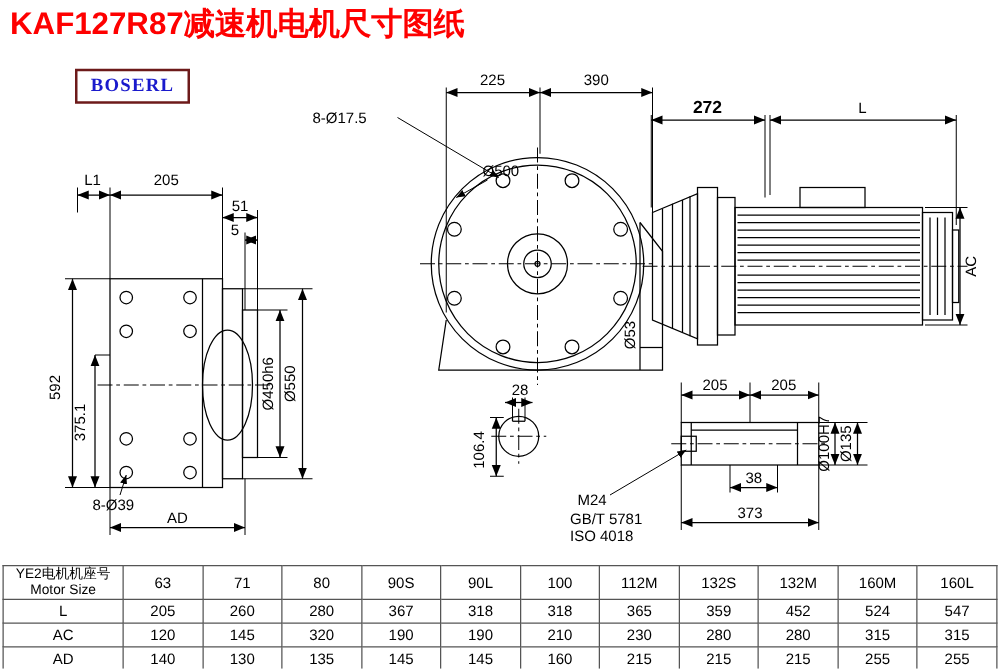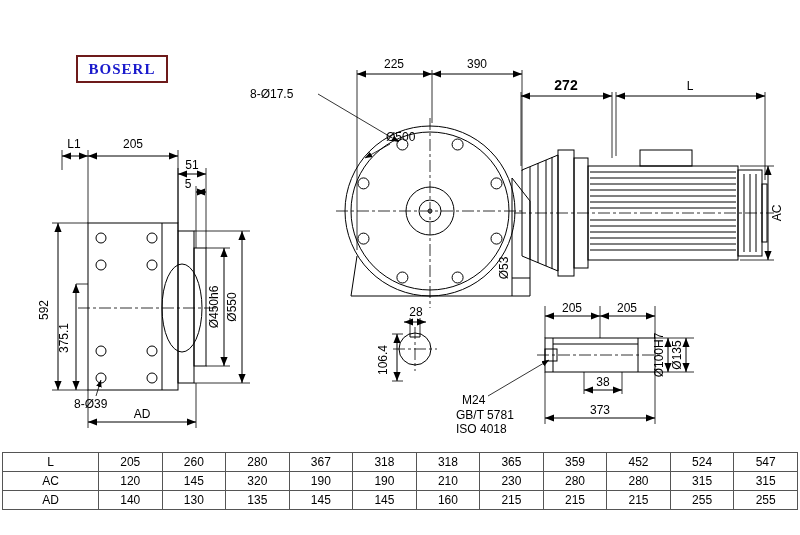--- a/index.html
+++ b/index.html
@@ -1,20 +1,20 @@
 <!DOCTYPE html>
 <html><head>
 <meta charset="utf-8">
 <style>
   html,body{margin:0;padding:0;background:#fff;}
   .page{position:relative;width:800px;height:535px;background:#fff;overflow:hidden;
         font-family:"Liberation Sans",sans-serif;}
   .title{position:absolute;left:8px;top:2px;margin:0;font-size:25px;font-weight:bold;
          color:#fe0000;letter-spacing:0;}
-  .brand{position:absolute;left:76px;top:55px;width:88px;height:24px;border:2px solid #6d1a1a;
+  .brand{position:absolute;left:60px;top:55px;width:88px;height:24px;border:2px solid #6d1a1a;
          display:flex;align-items:center;justify-content:center;background:#fff;}
   .brand span{color:#1a1acc;font-family:"Liberation Serif",serif;font-weight:bold;
               font-size:15px;letter-spacing:1px;}
   svg.draw{position:absolute;left:0;top:38px;}
   svg.draw line,svg.draw rect,svg.draw circle,svg.draw ellipse,svg.draw path,
   svg.draw polygon,svg.draw polyline{stroke:#000;stroke-width:1;fill:none;}
   svg.draw .cl{stroke-dasharray:12 3 3 3;stroke-width:.8;}
   svg.draw .thin{stroke-width:.8;}
   svg.draw text{fill:#000;stroke:none;font-family:"Liberation Sans",sans-serif;
                 font-size:12px;text-anchor:middle;}
@@ -26,20 +26,21 @@
   .spec td,.spec th{border:1px solid #555;text-align:center;vertical-align:middle;
         padding:0;height:18px;font-weight:normal;color:#000;}
   .spec th.first{font-size:11px;line-height:1.15;}
   .spec tr.hdr td,.spec tr.hdr th{height:26px;}
 </style>
 </head>
 <body>
 
 <div class="page">
 
+  <h1 class="title">KAF127R87减速机电机尺寸图纸</h1>
 
   <div class="brand">
     <span>BOSERL</span>
   </div>
 
   <svg class="draw" width="800" height="412" viewBox="0 0 800 412">
     <defs>
       <marker id="arr" viewBox="0 0 10 8" refX="10" refY="4" markerWidth="9" markerHeight="9" orient="auto-start-reverse">
         <path d="M0,0 L10,4 L0,8 z"></path>
       </marker>
@@ -240,20 +241,37 @@
         <col>
         <col>
         <col>
         <col>
         <col>
         <col>
         <col>
         <col>
     </colgroup>
     <tbody>
+        <tr class="hdr">
+      <th class="first">
+        <div>YE2电机机座号</div>
+        <div>Motor Size</div>
+      </th>
+      <th>63</th>
+      <th>71</th>
+      <th>80</th>
+      <th>90S</th>
+      <th>90L</th>
+      <th>100</th>
+      <th>112M</th>
+      <th>132S</th>
+      <th>132M</th>
+      <th>160M</th>
+      <th>160L</th>
+    </tr>
     <tr>
       <td>L</td>
       <td>205</td>
       <td>260</td>
       <td>280</td>
       <td>367</td>
       <td>318</td>
       <td>318</td>
       <td>365</td>
       <td>359</td>

